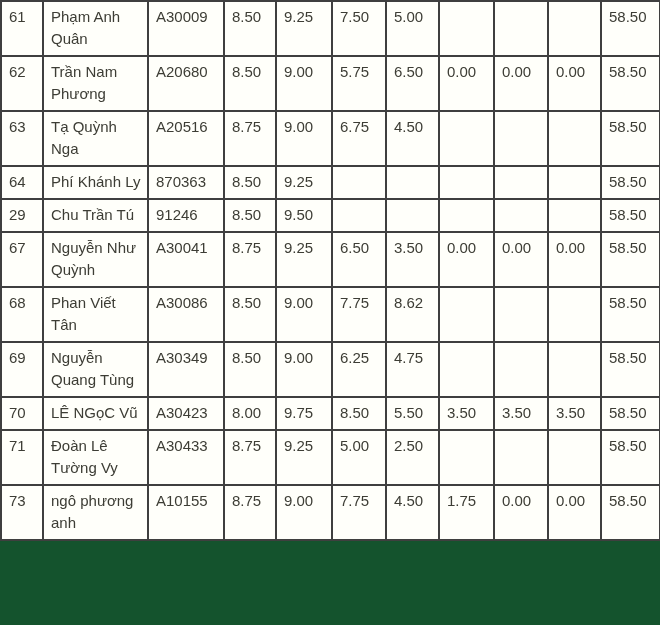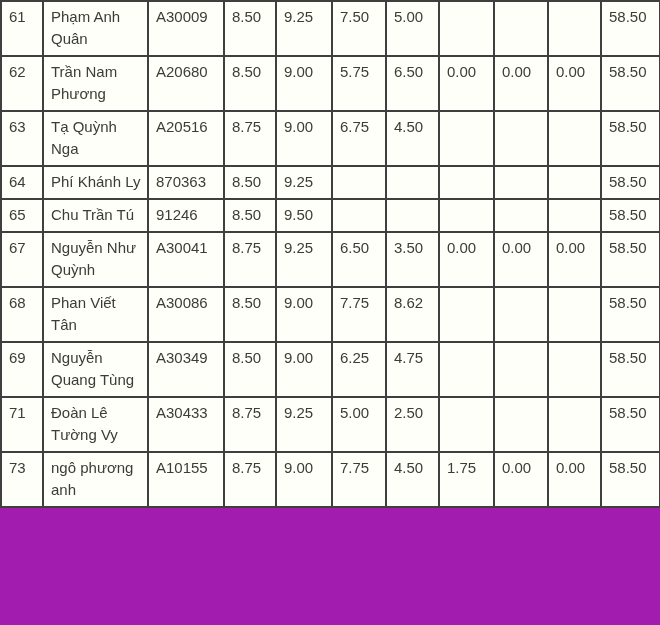--- a/index.html
+++ b/index.html
@@ -5,21 +5,21 @@
   html, body {
     margin: 0;
     padding: 0;
     background: #d9e0e9;
     font-family: "Liberation Sans", "DejaVu Sans", sans-serif;
   }
   .page {
     width: 660px;
     height: 625px;
     overflow: hidden;
-    background: #a21caf;
+    background: #14532d;
   }
   table.score-table {
     border-collapse: collapse;
     table-layout: fixed;
     width: 659px;
     background: #fffffa;
   }
   table.score-table td {
     border: 2px solid #3f3f3f;
     vertical-align: top;
@@ -105,21 +105,21 @@
     <td class="num">9.25</td>
     <td class="num"></td>
     <td class="num"></td>
     <td class="num"></td>
     <td class="num"></td>
     <td class="num"></td>
     <td class="num">58.50</td>
   </tr>
 
   <tr>
-    <td class="num">65</td>
+    <td class="num">29</td>
     <td>Chu Trần Tú</td>
     <td>91246</td>
     <td class="num">8.50</td>
     <td class="num">9.50</td>
     <td class="num"></td>
     <td class="num"></td>
     <td class="num"></td>
     <td class="num"></td>
     <td class="num"></td>
     <td class="num">58.50</td>
@@ -164,20 +164,33 @@
     <td class="num">8.50</td>
     <td class="num">9.00</td>
     <td class="num">6.25</td>
     <td class="num">4.75</td>
     <td class="num"></td>
     <td class="num"></td>
     <td class="num"></td>
     <td class="num">58.50</td>
   </tr>
 
+  <tr>
+    <td class="num">70</td>
+    <td>LÊ NGọC Vũ</td>
+    <td>A30423</td>
+    <td class="num">8.00</td>
+    <td class="num">9.75</td>
+    <td class="num">8.50</td>
+    <td class="num">5.50</td>
+    <td class="num">3.50</td>
+    <td class="num">3.50</td>
+    <td class="num">3.50</td>
+    <td class="num">58.50</td>
+  </tr>
 
   <tr>
     <td class="num">71</td>
     <td>Đoàn Lê
 Tường Vy</td>
     <td>A30433</td>
     <td class="num">8.75</td>
     <td class="num">9.25</td>
     <td class="num">5.00</td>
     <td class="num">2.50</td>

